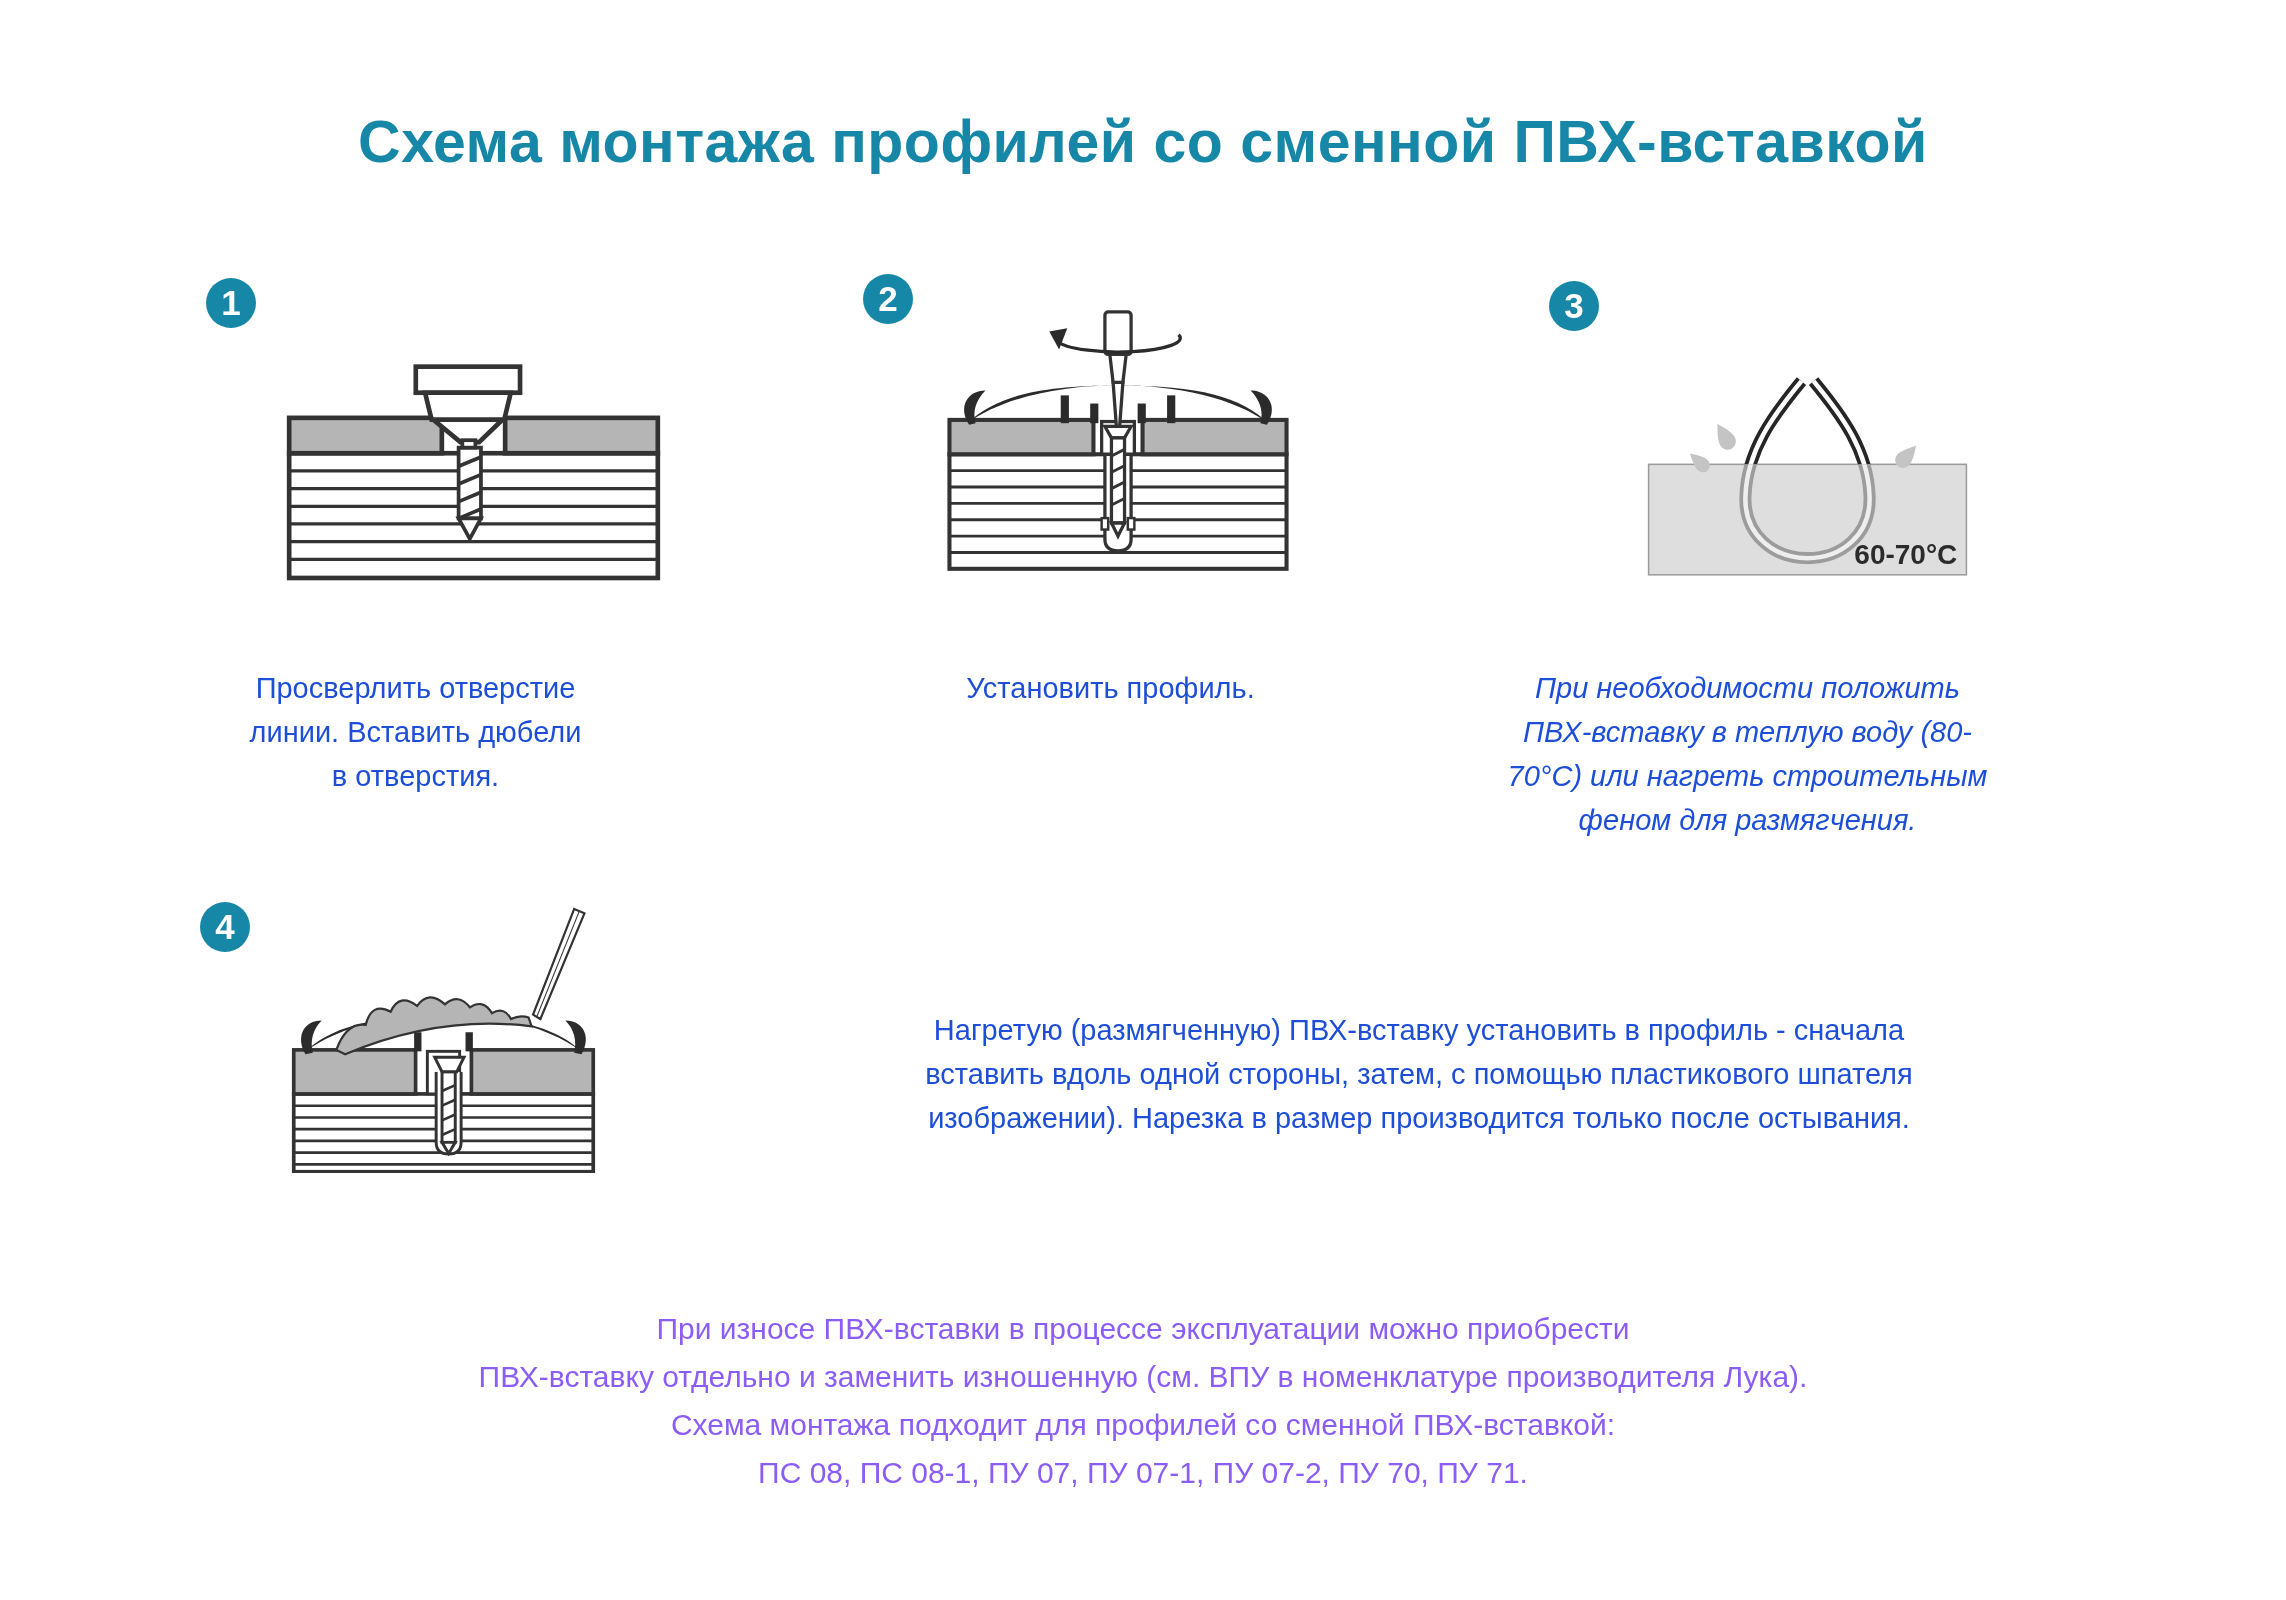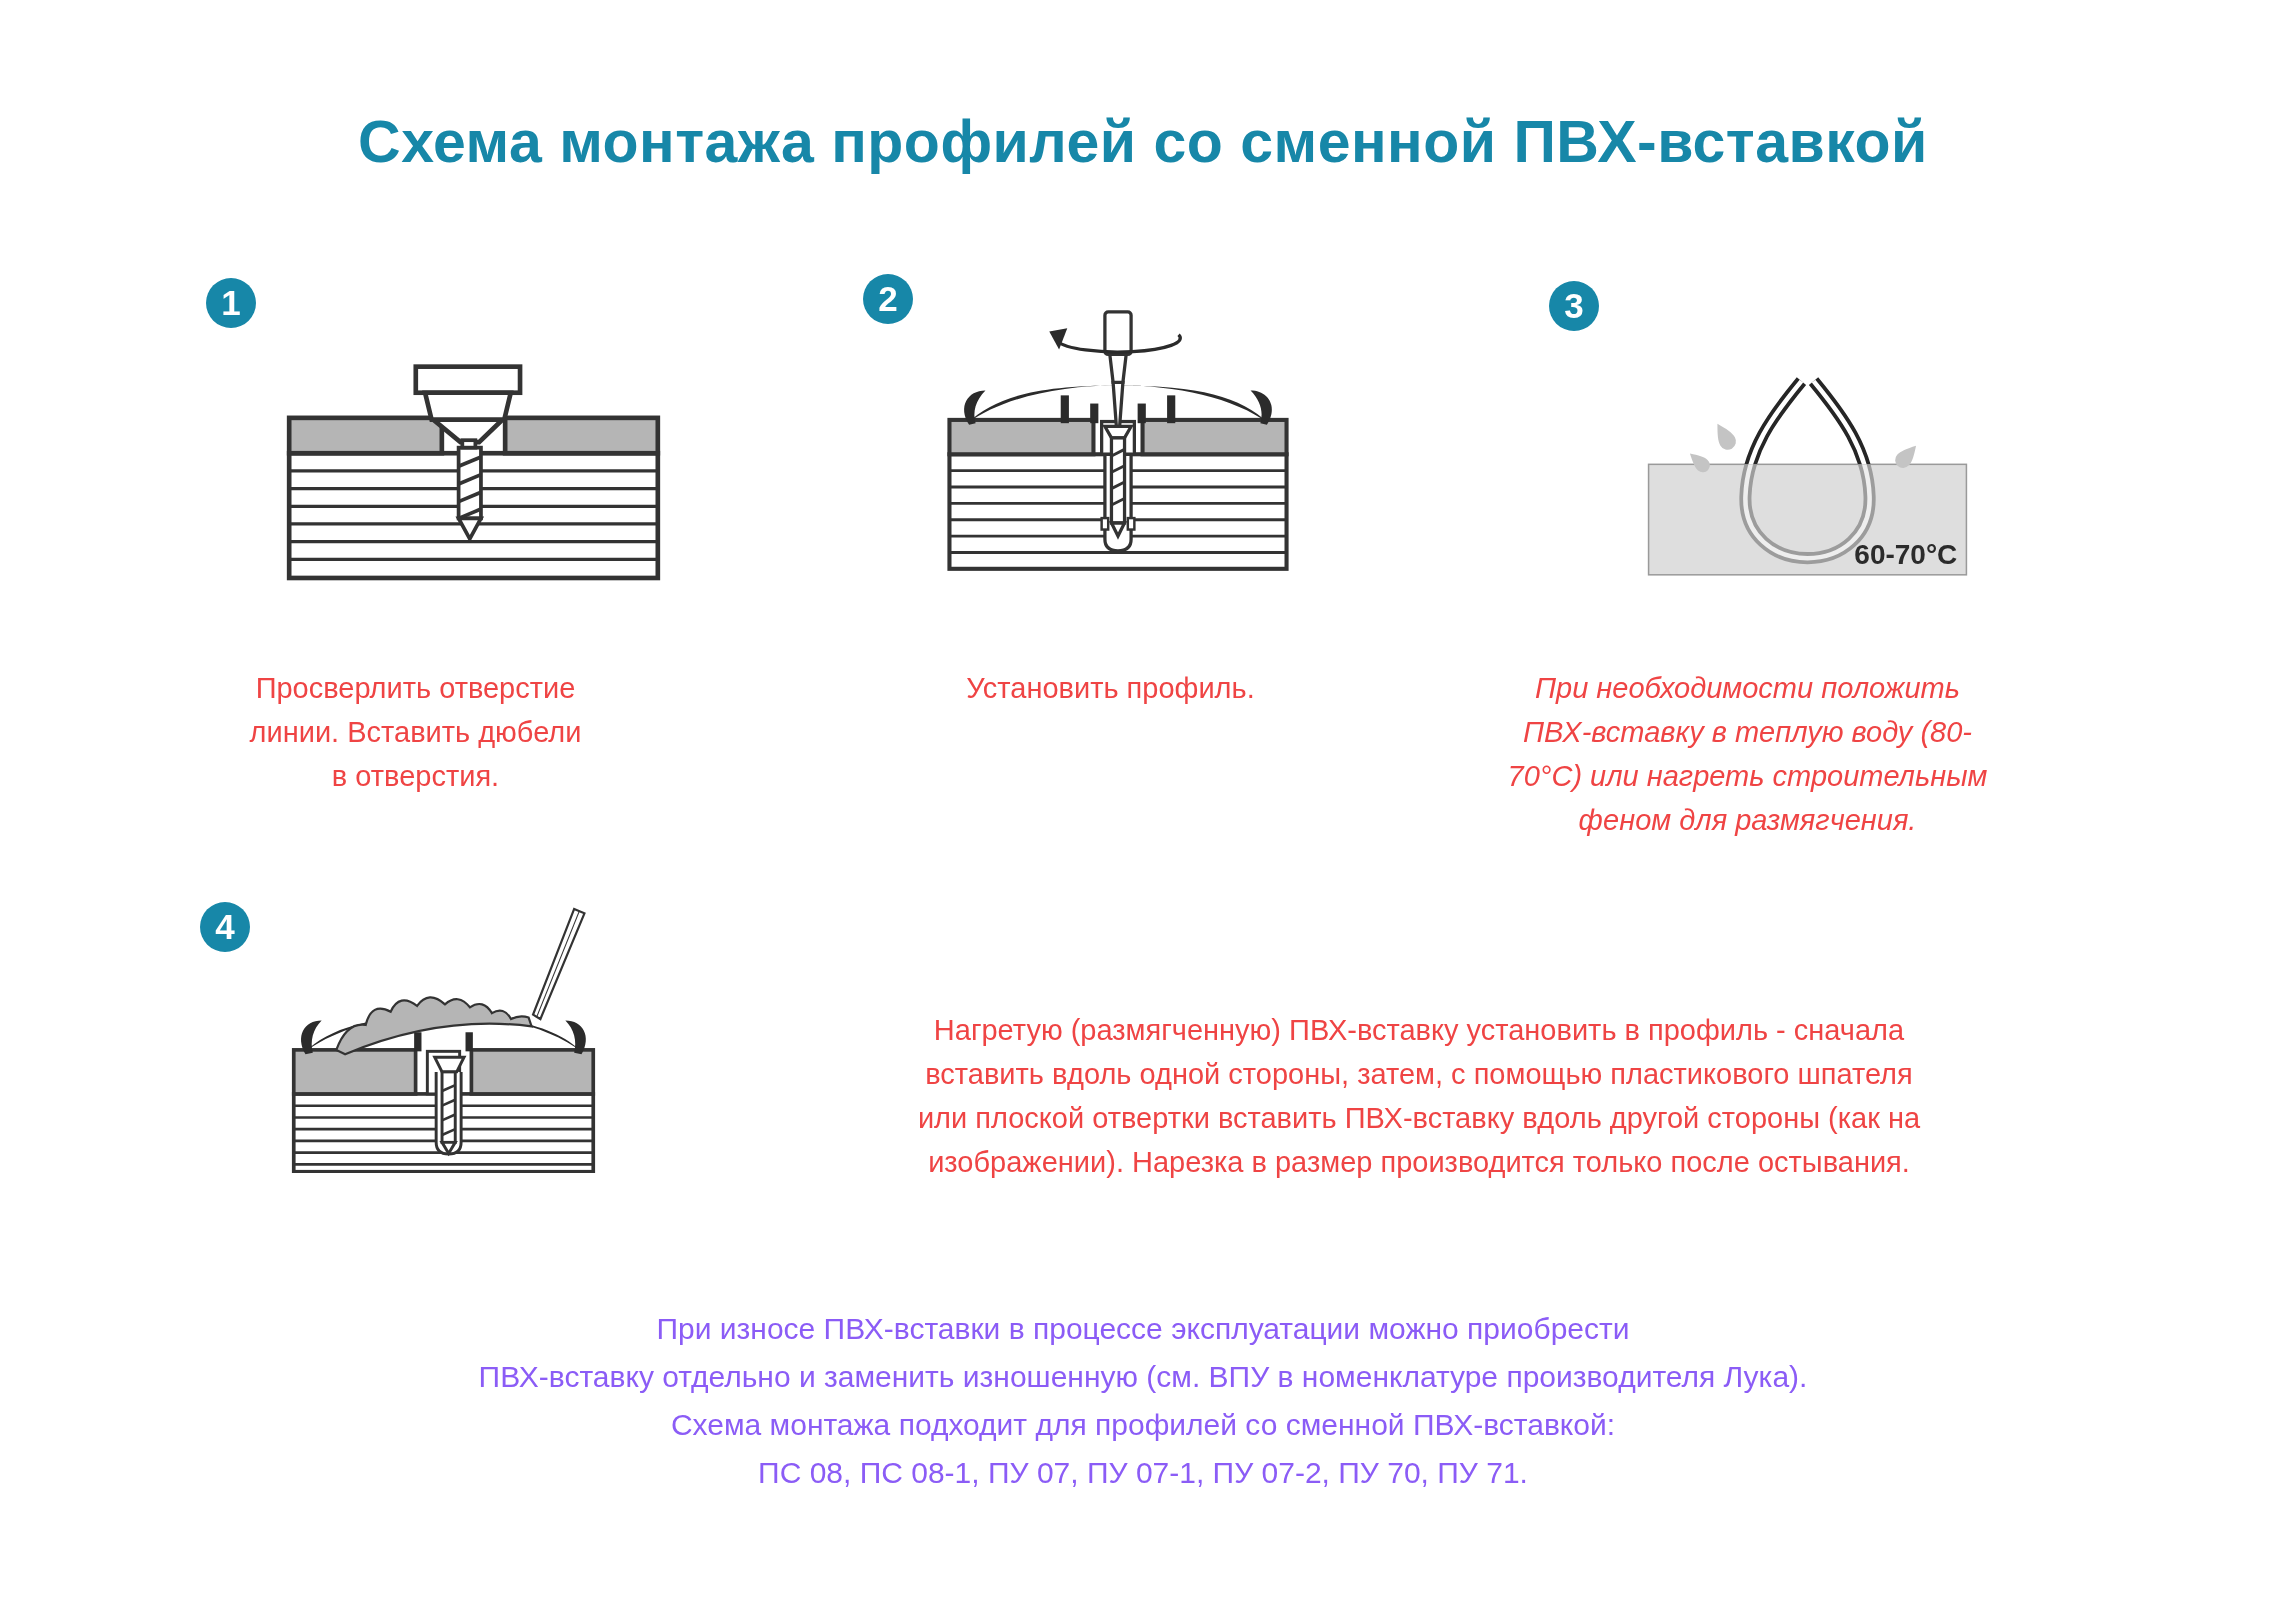--- a/index.html
+++ b/index.html
@@ -27,21 +27,21 @@
   #badge2{left:863px;top:274px;}
   #badge3{left:1549px;top:281px;}
   #badge4{left:200px;top:902px;}
   .ill{position:absolute;}
   #ill1{left:278px;top:362px;width:391px;}
   #ill2{left:938px;top:307px;width:360px;}
   #ill3{left:1641px;top:372px;width:333px;}
   #ill4{left:282px;top:906px;width:323px;}
   .caption{
     position:absolute;text-align:center;
-    font-size:29px;line-height:44px;color:#ef4444;
+    font-size:29px;line-height:44px;color:#1d4ed8;
   }
   #cap1{left:145px;top:666px;width:541px;}
   #cap2{left:840px;top:666px;width:541px;}
   #cap3{left:1448px;top:666px;width:599px;font-style:italic;}
   #cap4{left:714px;top:1008px;width:1410px;}
   .footer{
     position:absolute;left:0;top:1305px;width:2286px;
     text-align:center;font-size:30px;line-height:48px;color:#8b5cf6;
   }
   svg text{font-family:"Liberation Sans", sans-serif;}
@@ -226,21 +226,20 @@
     </div>
   <div class="caption" id="cap3">
       <div>При необходимости положить</div>
       <div>ПВХ-вставку в теплую воду (80-</div>
       <div>70°C) или нагреть строительным</div>
       <div>феном для размягчения.</div>
     </div>
   <div class="caption" id="cap4">
       <div>Нагретую (размягченную) ПВХ-вставку установить в профиль - сначала</div>
       <div>вставить вдоль одной стороны, затем, с помощью пластикового шпателя</div>
-      <div>или плоской отвертки вставить ПВХ-вставку вдоль другой стороны (как на</div>
       <div>изображении). Нарезка в размер производится только после остывания.</div>
     </div>
 
   <div class="footer">
       <div>При износе ПВХ-вставки в процессе эксплуатации можно приобрести</div>
       <div>ПВХ-вставку отдельно и заменить изношенную (см. ВПУ в номенклатуре производителя Лука).</div>
       <div>Схема монтажа подходит для профилей со сменной ПВХ-вставкой:</div>
       <div>ПС 08, ПС 08-1, ПУ 07, ПУ 07-1, ПУ 07-2, ПУ 70, ПУ 71.</div>
     </div>
 

